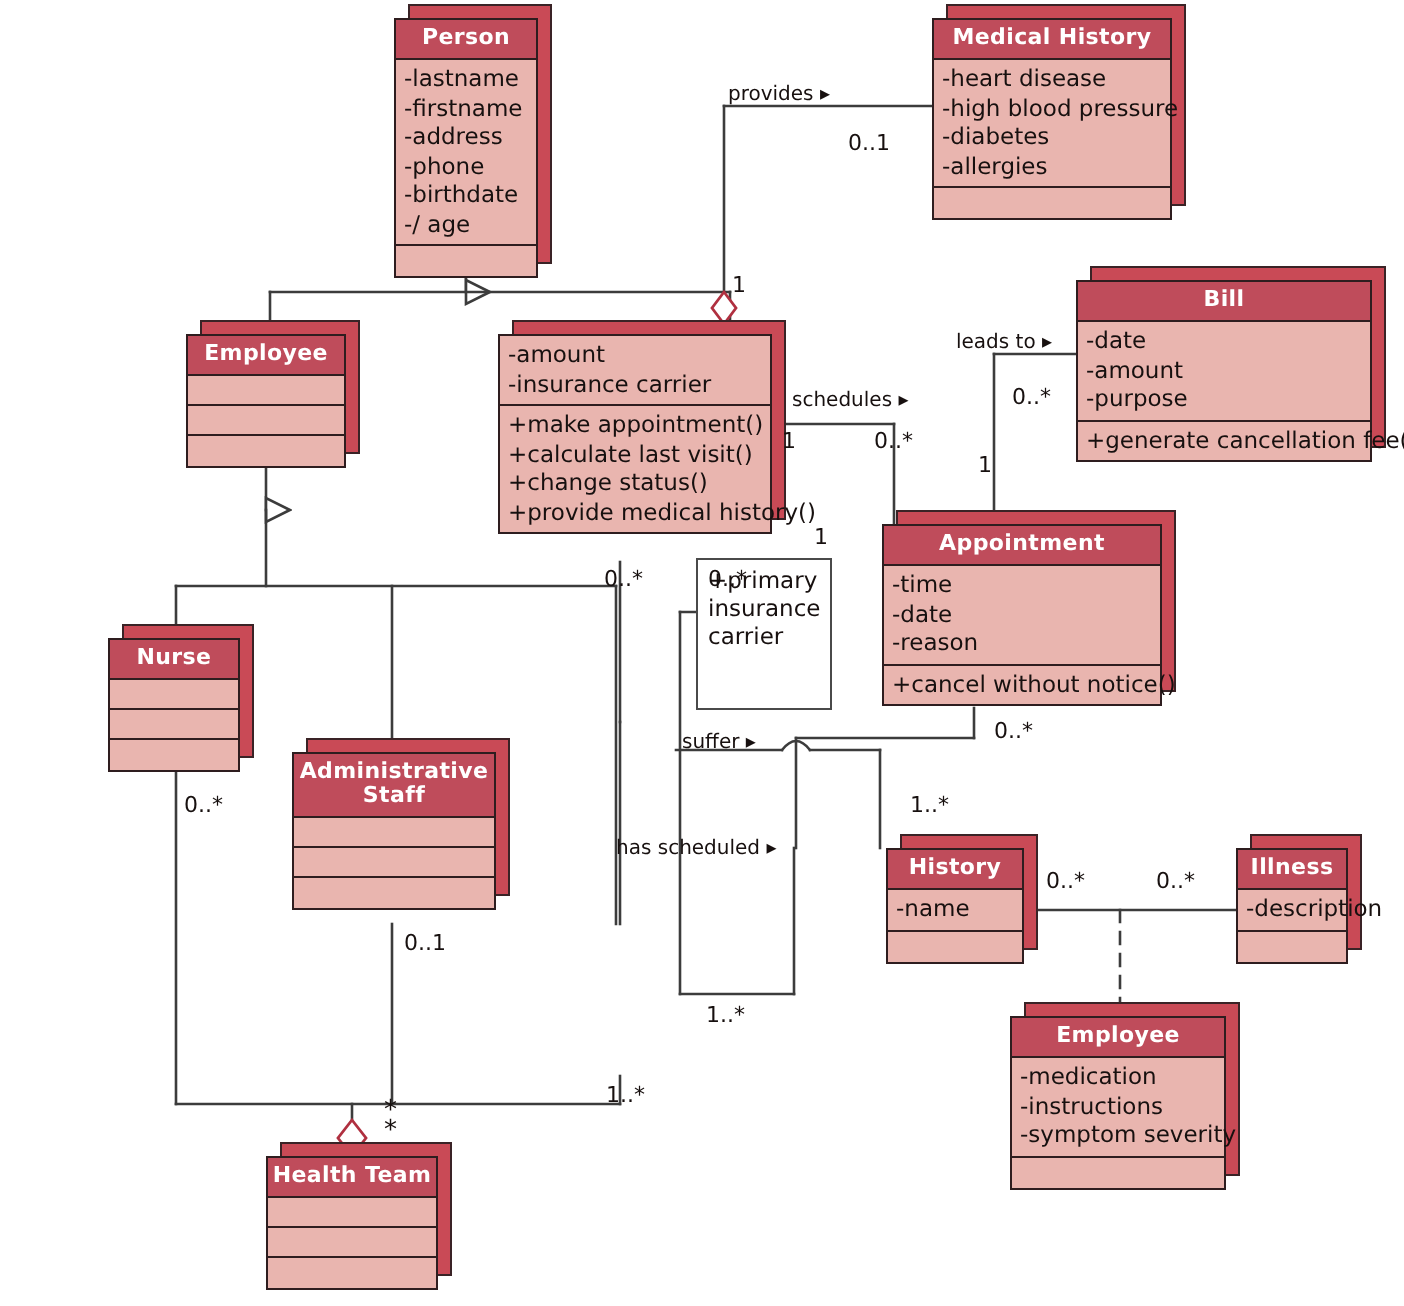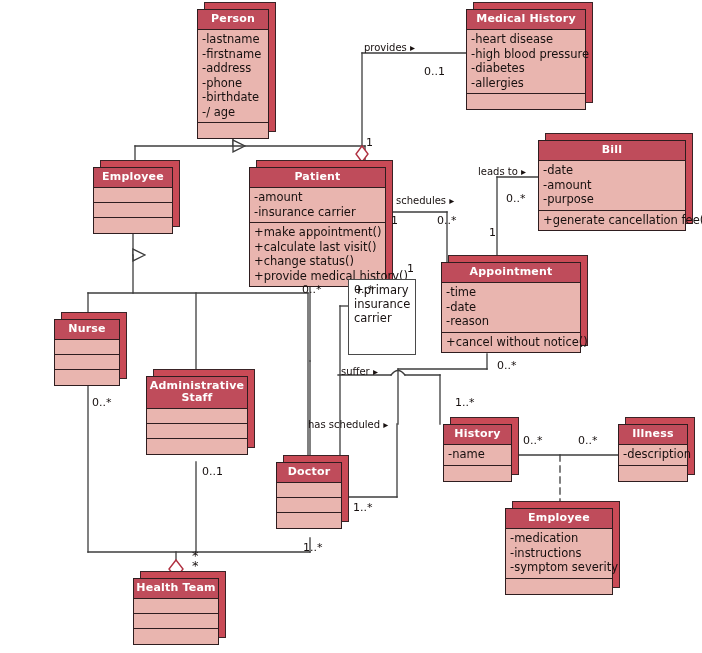--- a/index.html
+++ b/index.html
@@ -154,21 +154,20 @@
       <div class="hdr">Employee</div>
       <div class="cmp empty"></div>
       <div class="cmp empty"></div>
       <div class="cmp empty"></div>
     </div>
   </div>
 
   <div class="uml" style="left:249px;top:167px;width:137px;">
     <div class="shadow"></div>
     <div class="body">
-      <div class="hdr">Patient</div>
       <div class="cmp">
         <div>-amount</div>
         <div>-insurance carrier</div>
       </div>
       <div class="cmp">
         <div>+make appointment()</div>
         <div>+calculate last visit()</div>
         <div>+change status()</div>
         <div>+provide medical history()</div>
       </div>
@@ -221,29 +220,20 @@
       <div class="hdr">
         <span>Administrative</span><br>
         <span>Staff</span>
       </div>
       <div class="cmp empty"></div>
       <div class="cmp empty"></div>
       <div class="cmp empty"></div>
     </div>
   </div>
 
-  <div class="uml" style="left:276px;top:462px;width:66px;">
-    <div class="shadow"></div>
-    <div class="body">
-      <div class="hdr">Doctor</div>
-      <div class="cmp empty"></div>
-      <div class="cmp empty"></div>
-      <div class="cmp empty"></div>
-    </div>
-  </div>
 
   <div class="uml" style="left:133px;top:578px;width:86px;">
     <div class="shadow"></div>
     <div class="body">
       <div class="hdr">Health Team</div>
       <div class="cmp empty"></div>
       <div class="cmp empty"></div>
       <div class="cmp empty"></div>
     </div>
   </div>
@@ -252,21 +242,21 @@
     <div class="shadow"></div>
     <div class="body">
       <div class="hdr">History</div>
       <div class="cmp">
         <div>-name</div>
       </div>
       <div class="cmp empty"></div>
     </div>
   </div>
 
-  <div class="uml" style="left:618px;top:424px;width:70px;">
+  <div class="uml" style="left:618px;top:424px;width:56px;">
     <div class="shadow"></div>
     <div class="body">
       <div class="hdr">Illness</div>
       <div class="cmp">
         <div>-description</div>
       </div>
       <div class="cmp empty"></div>
     </div>
   </div>
 

